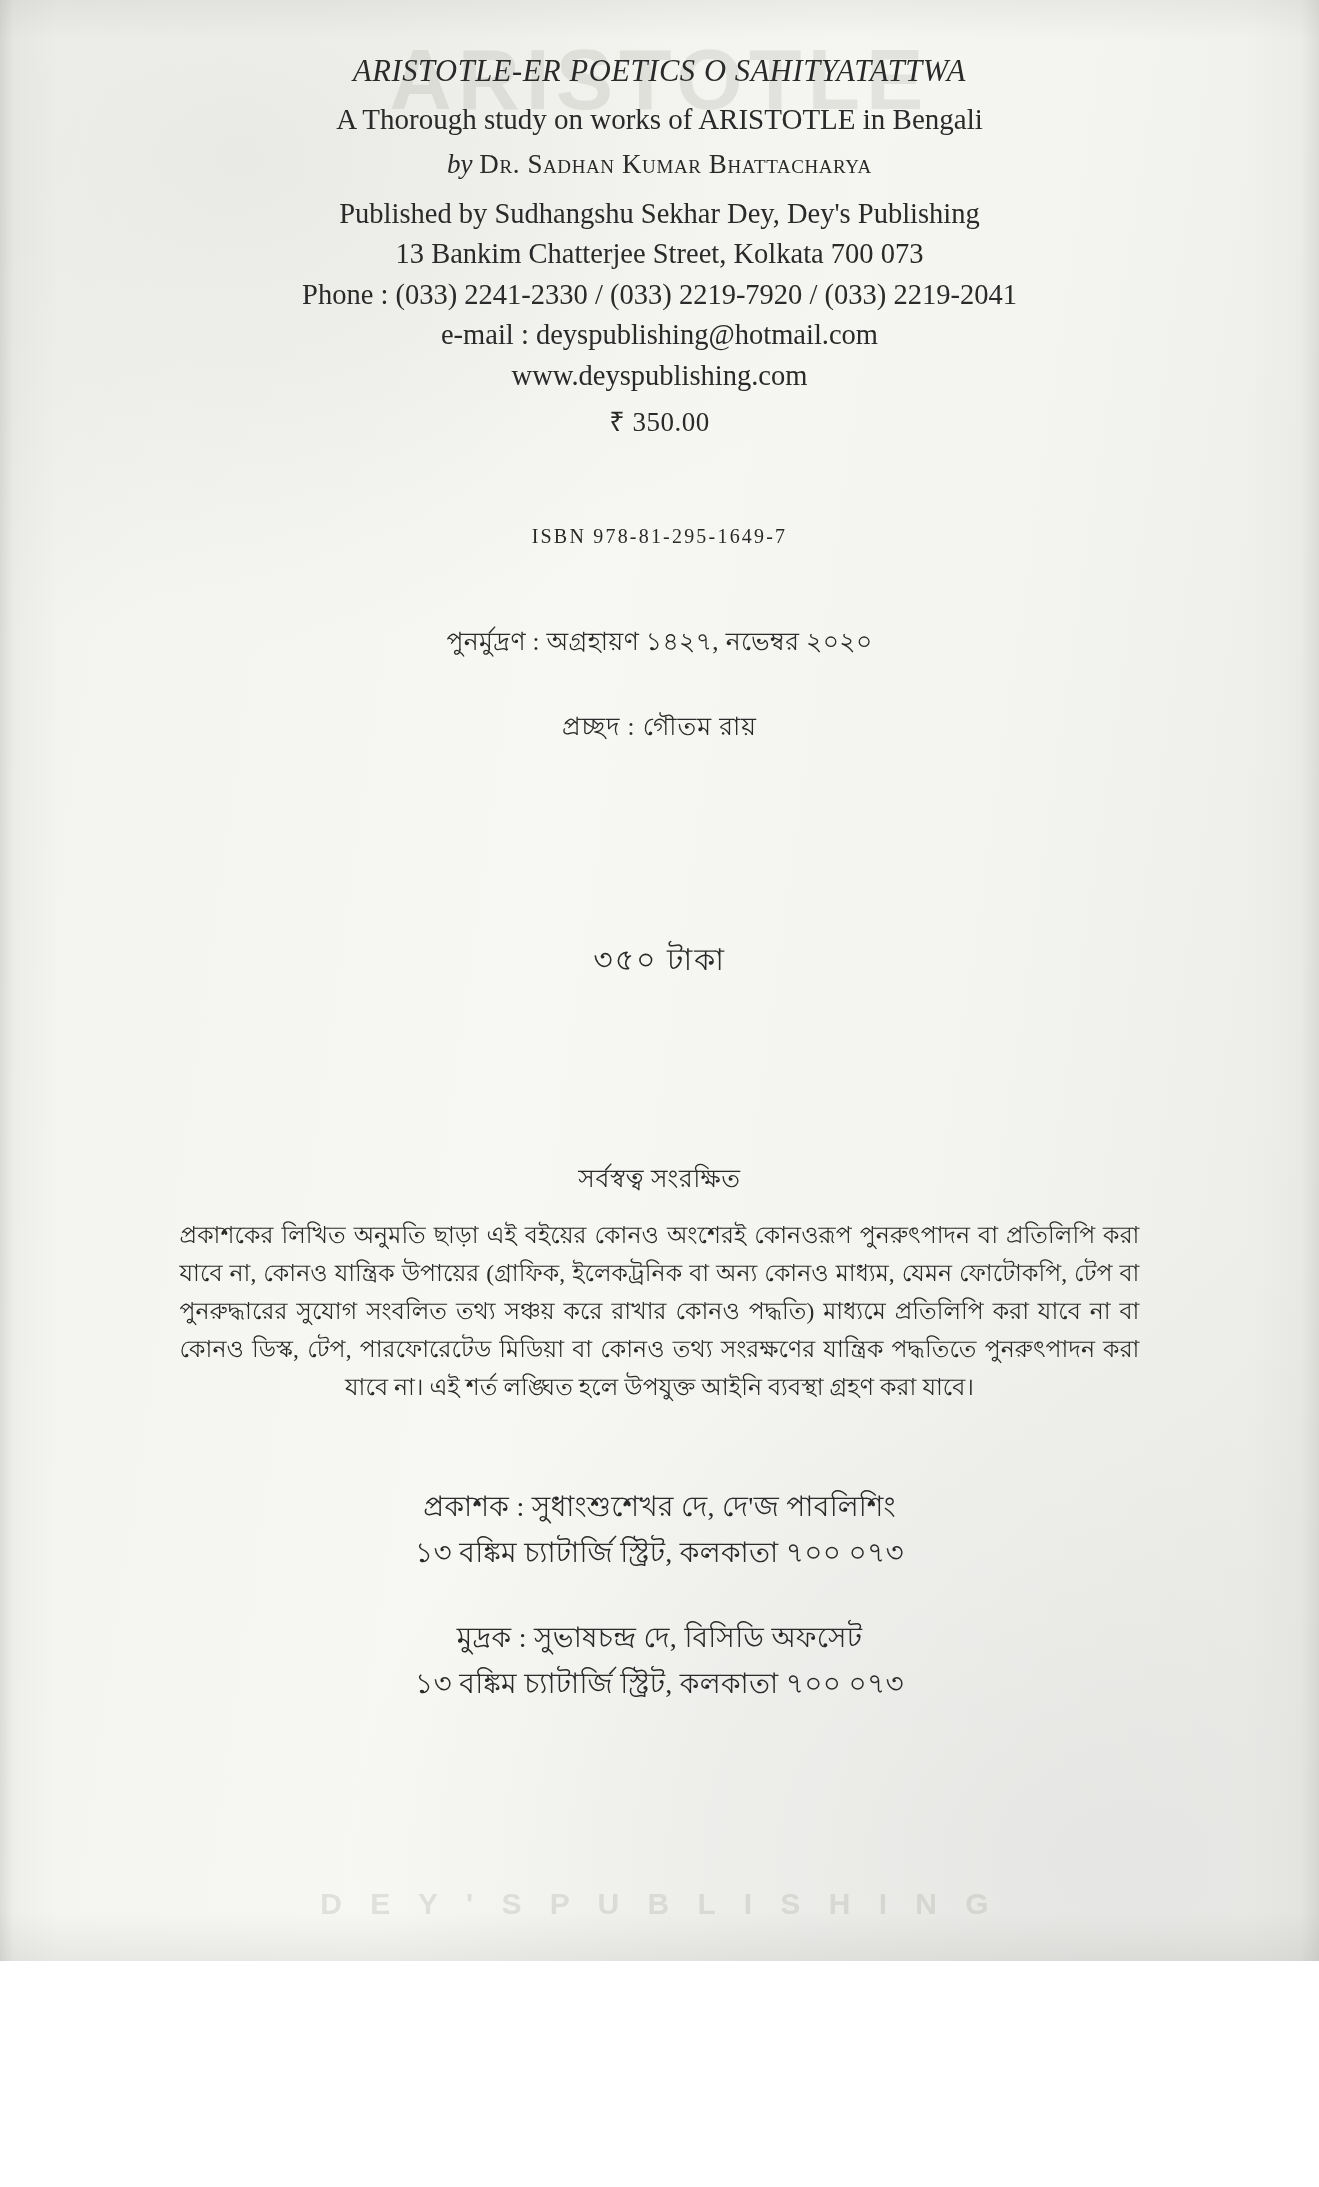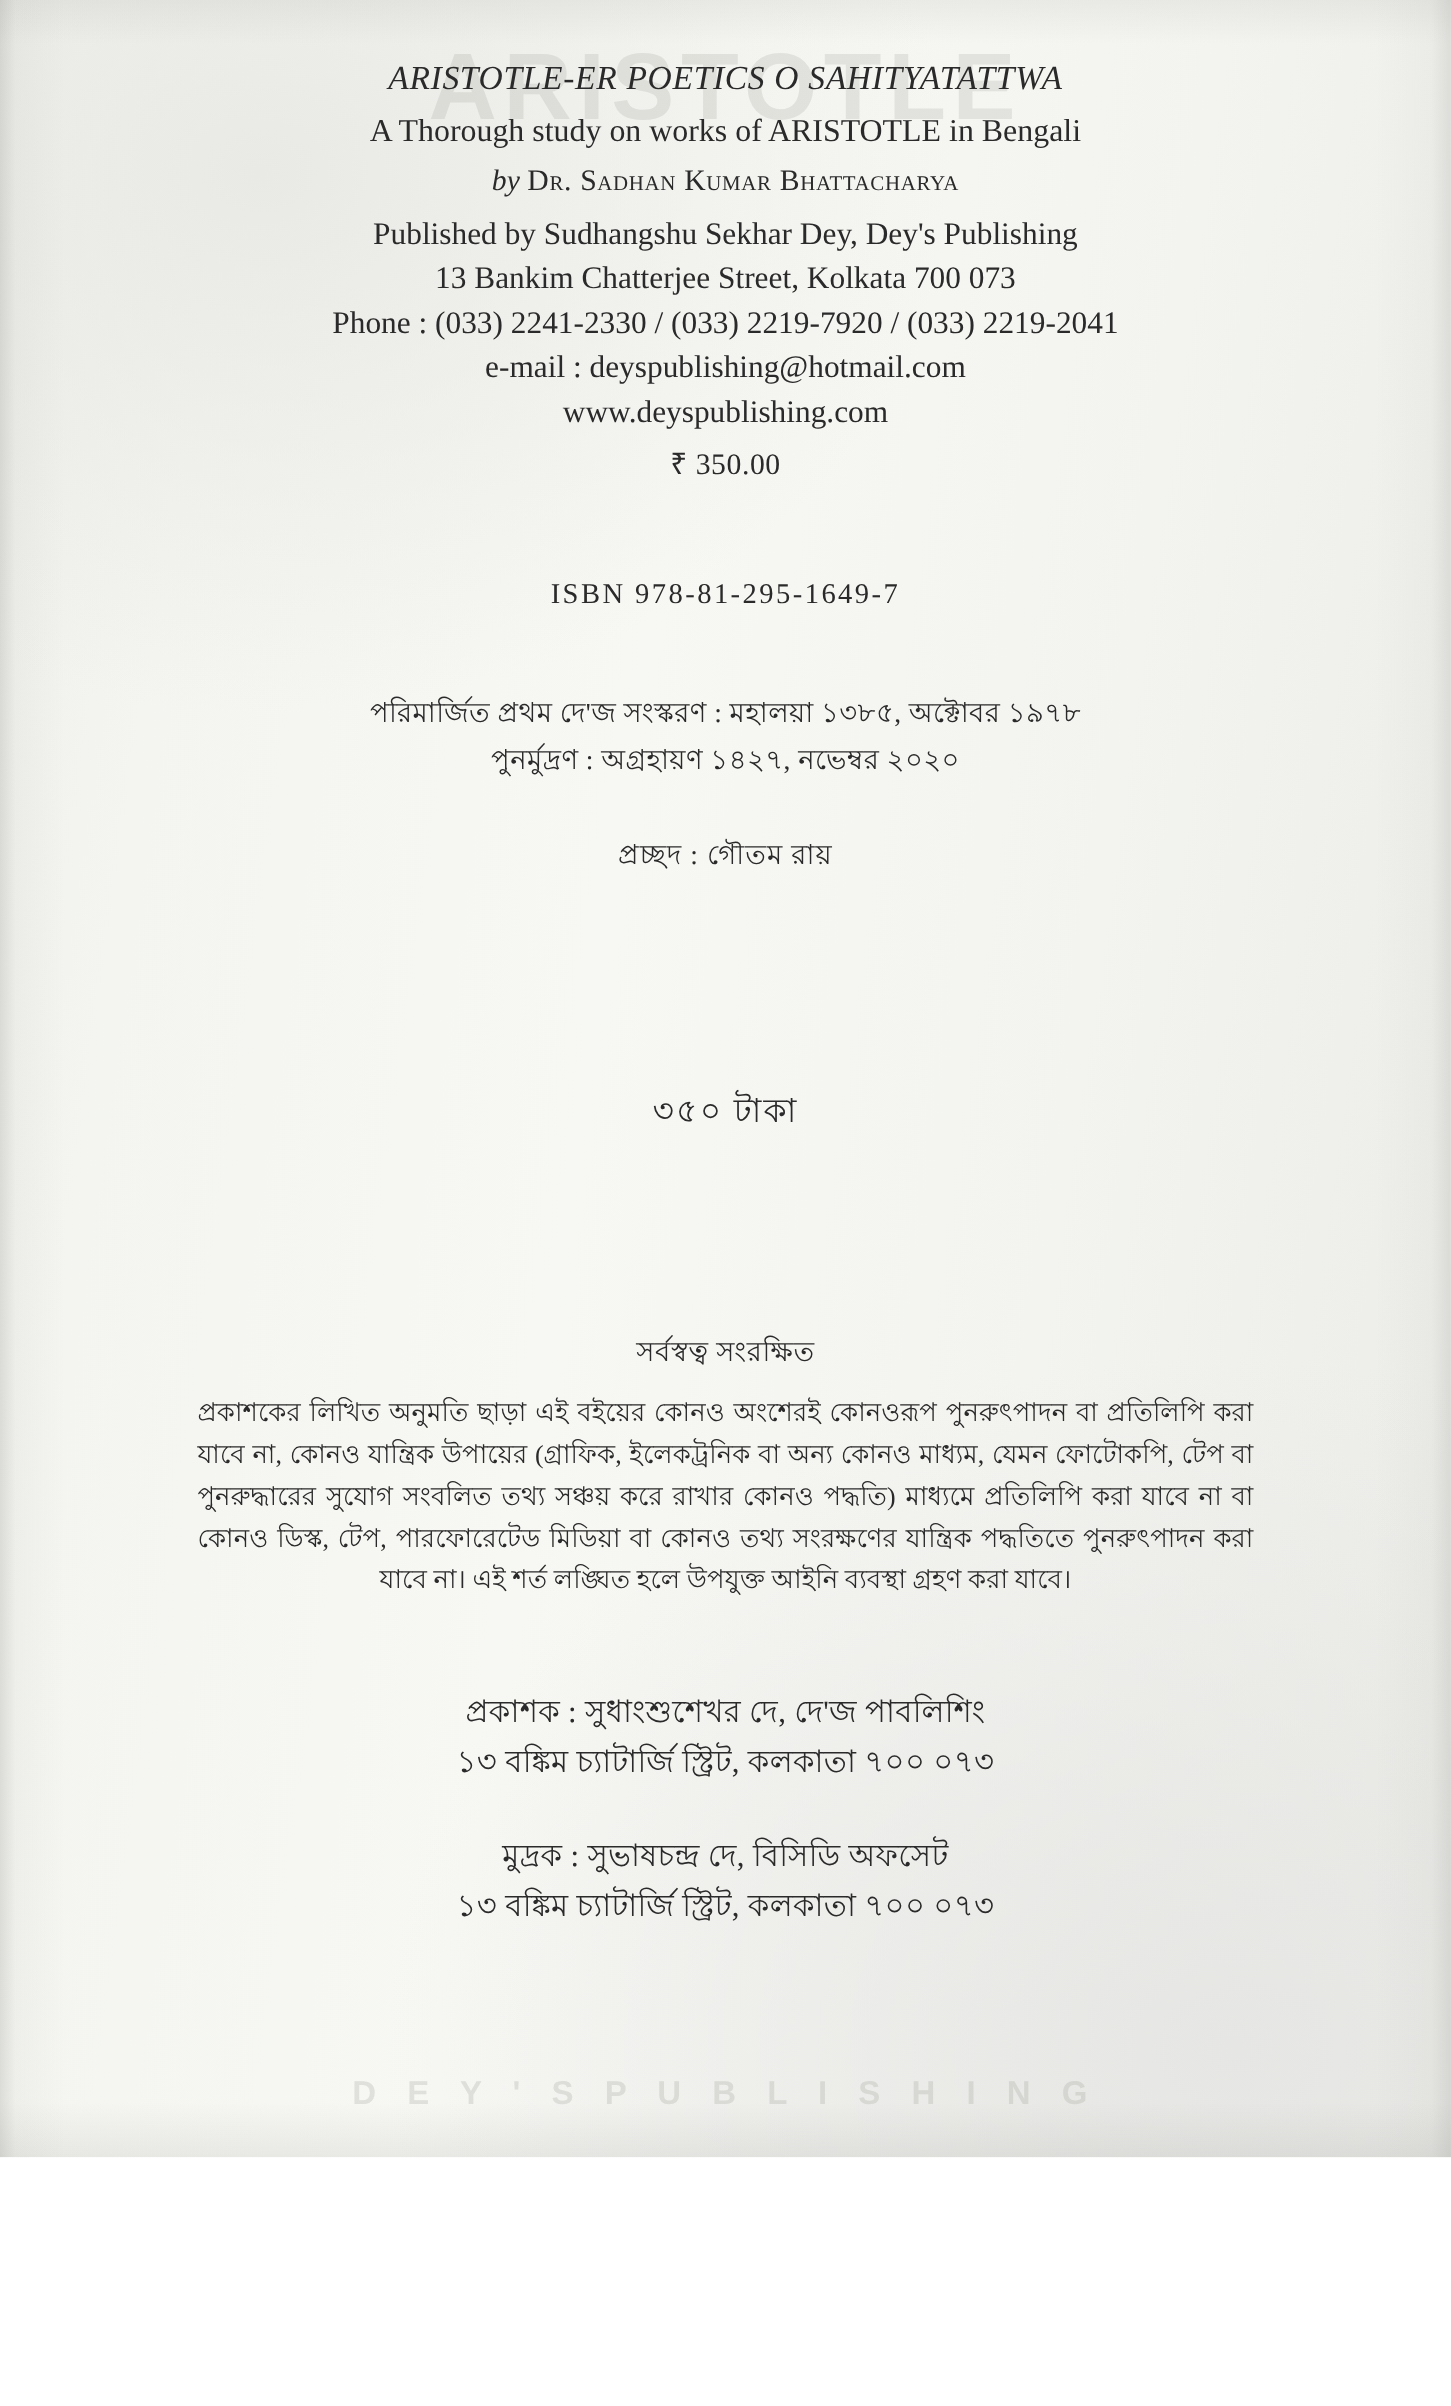--- a/index.html
+++ b/index.html
@@ -86,21 +86,21 @@
     font-size: 28.5px;
     line-height: 1.42;
     margin: 0;
   }
   .price-line {
     font-size: 27px;
     margin: 6px 0 0 0;
     letter-spacing: 0.5px;
   }
   .isbn {
-    font-size: 26px;
+    font-size: 20px;
     letter-spacing: 2.2px;
     margin: 86px 0 0 0;
   }
 
   
   .bn {
     font-family: "Liberation Serif", serif;
   }
   .editions {
     margin: 72px 0 0 0;
@@ -166,21 +166,20 @@
     <div class="eng-line">Published by Sudhangshu Sekhar Dey, Dey's Publishing</div>
     <div class="eng-line">13 Bankim Chatterjee Street, Kolkata 700 073</div>
     <div class="eng-line">Phone : (033) 2241-2330 / (033) 2219-7920 / (033) 2219-2041</div>
     <div class="eng-line">e-mail : deyspublishing@hotmail.com</div>
     <div class="eng-line">www.deyspublishing.com</div>
     <div class="price-line">₹ 350.00</div>
 
     <div class="isbn">ISBN  978-81-295-1649-7</div>
 
     <div class="editions bn">
-      <div class="nowrap">পরিমার্জিত প্রথম দে'জ সংস্করণ : মহালয়া ১৩৮৫, অক্টোবর ১৯৭৮</div>
       <div class="nowrap">পুনর্মুদ্রণ : অগ্রহায়ণ ১৪২৭, নভেম্বর ২০২০</div>
     </div>
 
     <div class="cover-credit bn">প্রচ্ছদ : গৌতম রায়</div>
 
     <div class="price-bn bn">৩৫০ টাকা</div>
 
     <div class="rights-head bn">সর্বস্বত্ব সংরক্ষিত</div>
     <div class="rights-body bn">প্রকাশকের লিখিত অনুমতি ছাড়া এই বইয়ের কোনও অংশেরই কোনওরূপ পুনরুৎপাদন বা প্রতিলিপি করা যাবে না, কোনও যান্ত্রিক উপায়ের (গ্রাফিক, ইলেকট্রনিক বা অন্য কোনও মাধ্যম, যেমন ফোটোকপি, টেপ বা পুনরুদ্ধারের সুযোগ সংবলিত তথ্য সঞ্চয় করে রাখার কোনও পদ্ধতি) মাধ্যমে প্রতিলিপি করা যাবে না বা কোনও ডিস্ক, টেপ, পারফোরেটেড মিডিয়া বা কোনও তথ্য সংরক্ষণের যান্ত্রিক পদ্ধতিতে পুনরুৎপাদন করা যাবে না। এই শর্ত লঙ্ঘিত হলে উপযুক্ত আইনি ব্যবস্থা গ্রহণ করা যাবে।</div>
 

